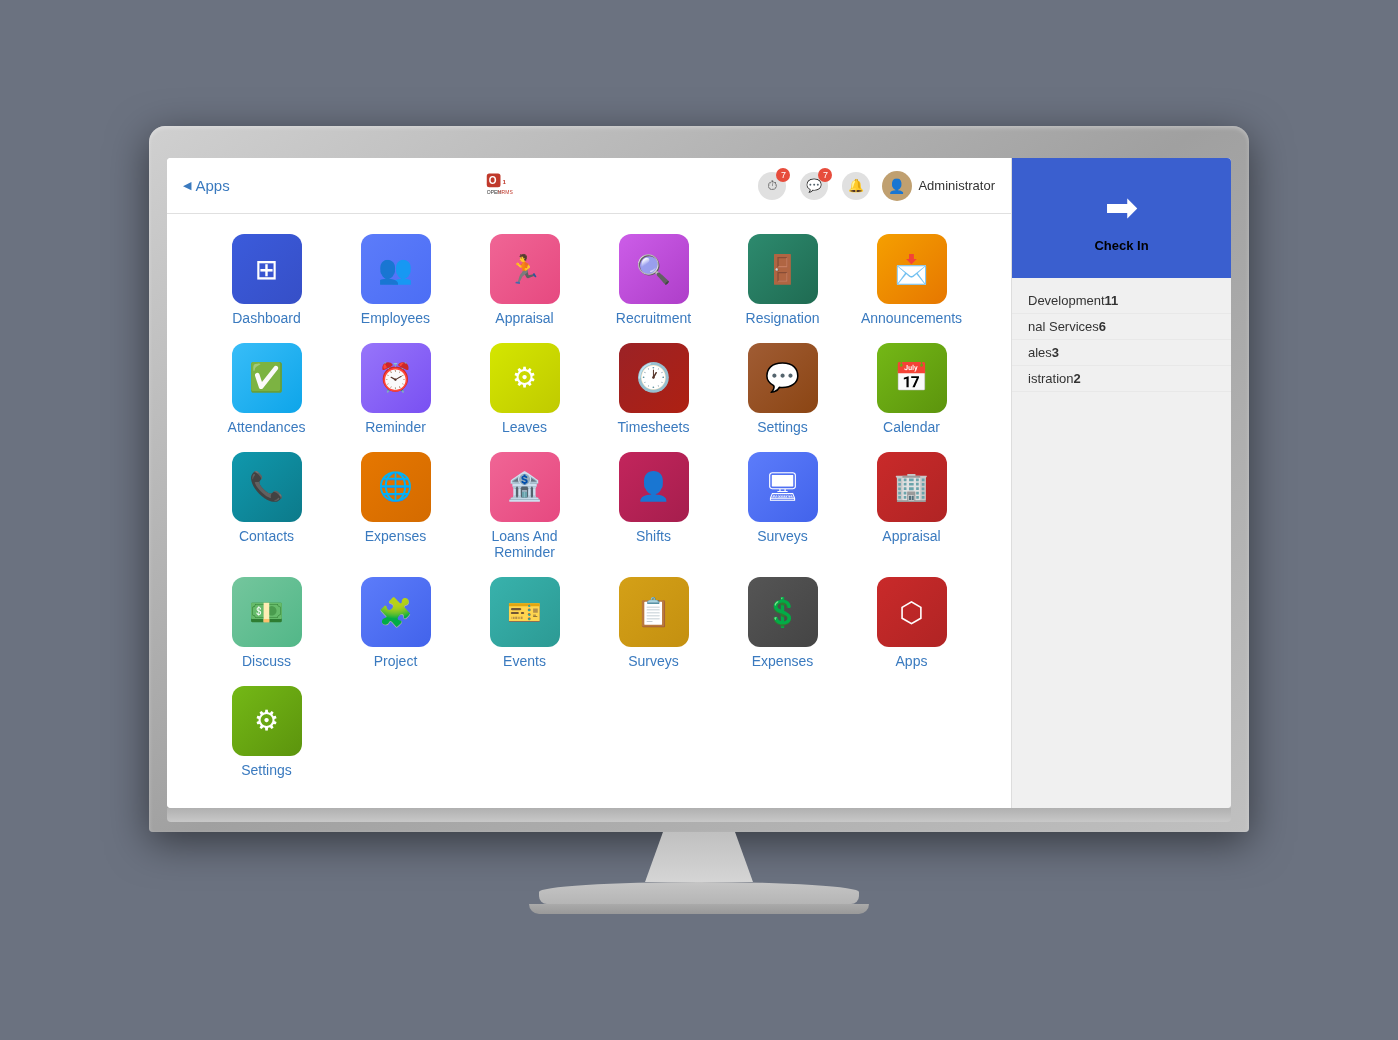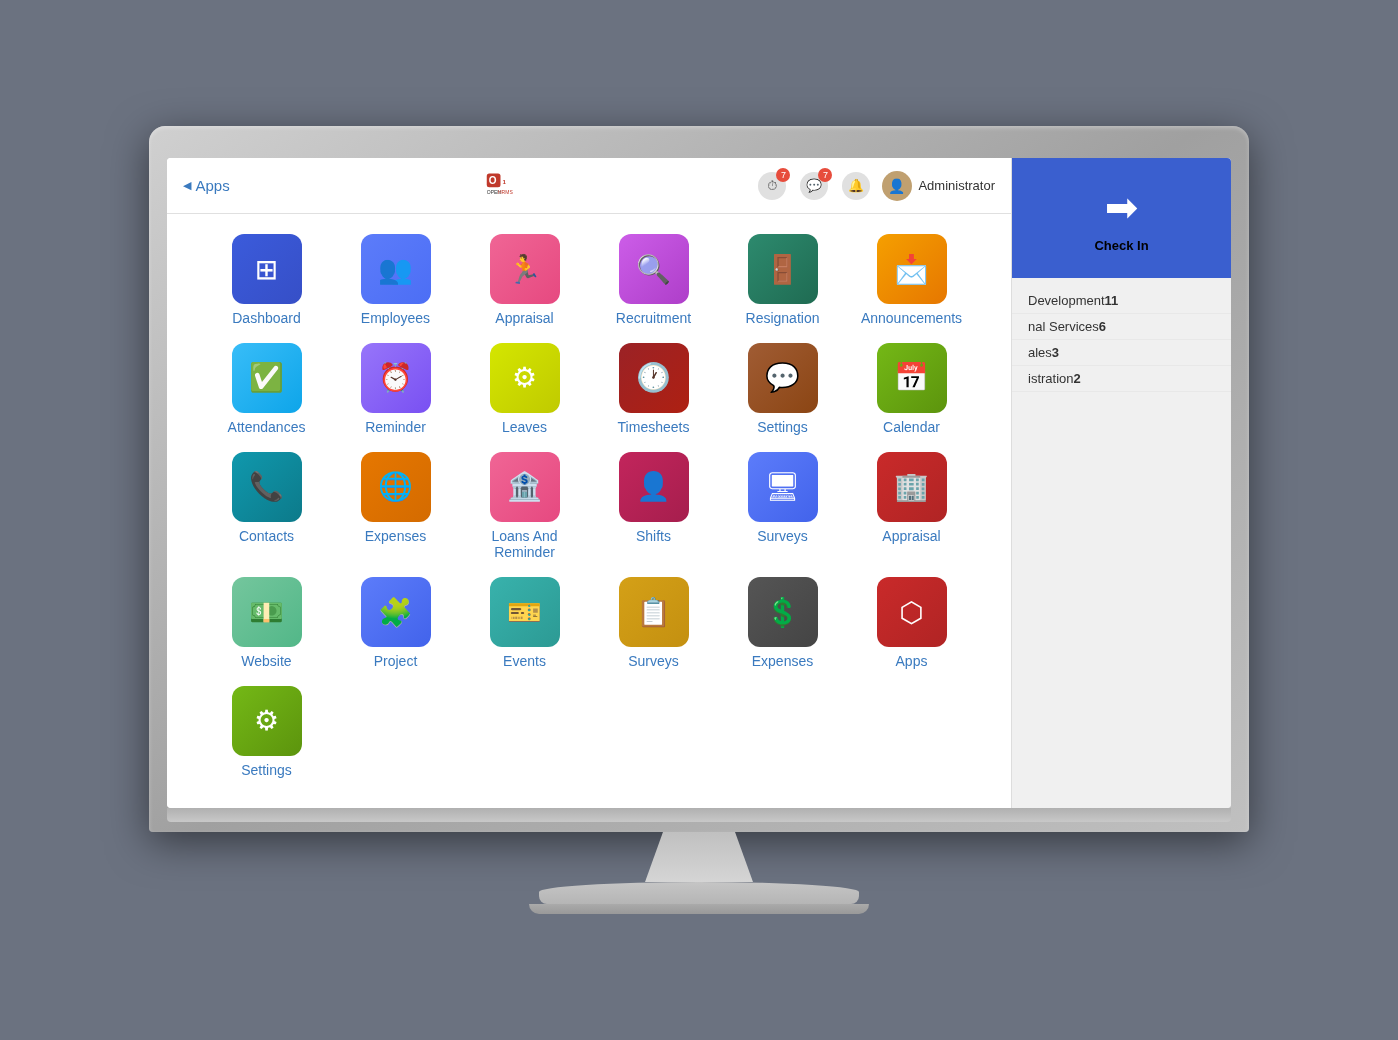--- a/index.html
+++ b/index.html
@@ -404,21 +404,21 @@
               <div class="app-item">
                 <div class="app-icon ic-custody">🖥</div>
                 <div class="app-label">Surveys</div>
               </div>
               <div class="app-item">
                 <div class="app-icon ic-inventory">🏢</div>
                 <div class="app-label">Appraisal</div>
               </div>
               <div class="app-item">
                 <div class="app-icon ic-payroll">💵</div>
-                <div class="app-label">Website</div>
+                <div class="app-label">Discuss</div>
               </div>
               <div class="app-item">
                 <div class="app-icon ic-project">🧩</div>
                 <div class="app-label">Project</div>
               </div>
               <div class="app-item">
                 <div class="app-icon ic-events">🎫</div>
                 <div class="app-label">Events</div>
               </div>
               <div class="app-item">

